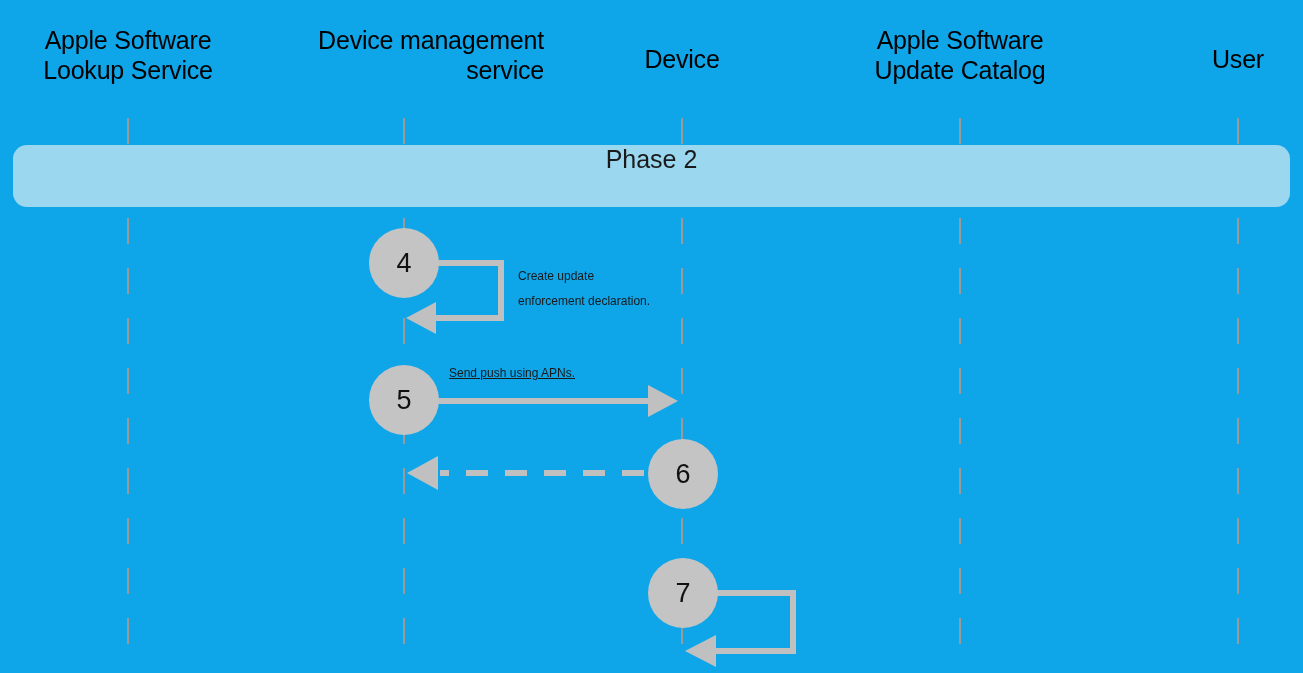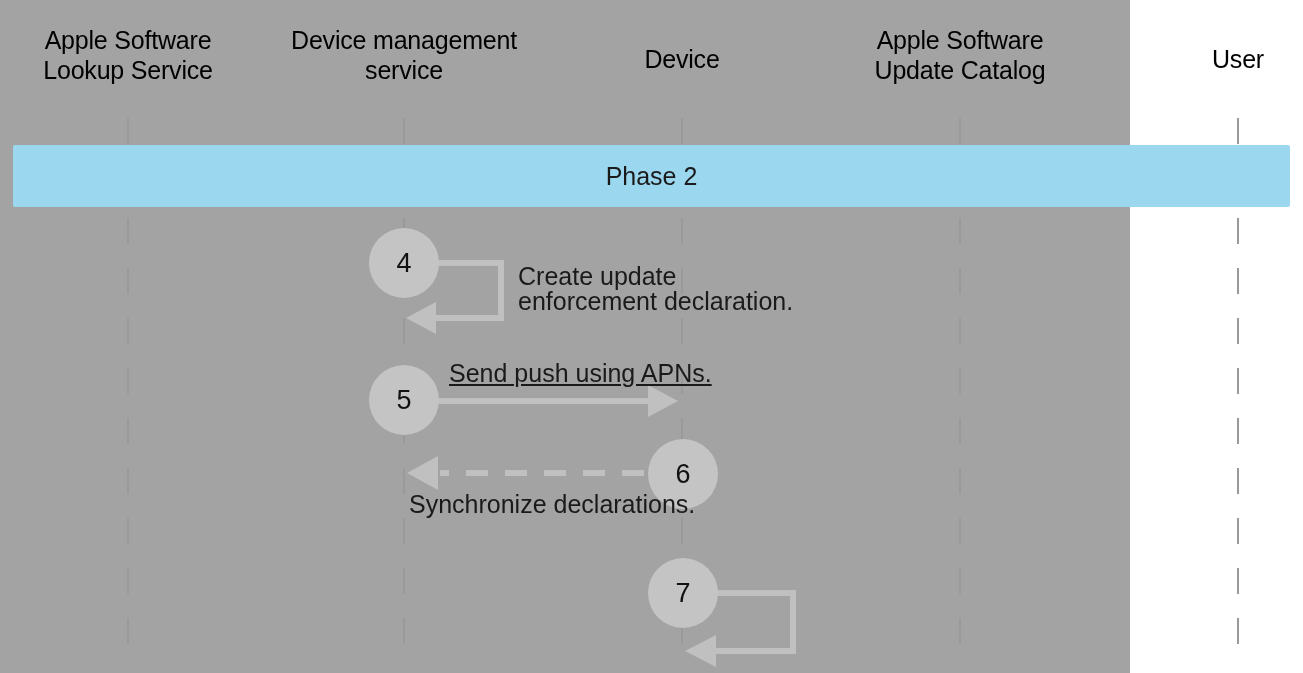--- a/index.html
+++ b/index.html
@@ -8,23 +8,23 @@
     background: #ffffff;
   }
   body {
     font-family: "Liberation Sans", sans-serif;
     width: 1303px;
     height: 673px;
     overflow: hidden;
   }
   #diagram-root {
     position: relative;
-    width: 1130px;
+    width: 1303px;
     height: 673px;
-    background: #a3a3a3;
+    background: #0ea5e9;
   }
   #diagram-svg {
     position: absolute;
     left: 0;
     top: 0;
     width: 1303px;
     height: 673px;
     display: block;
   }
   .lane-title {
@@ -33,23 +33,22 @@
     font-size: 25px;
     line-height: 30px;
     color: #000000;
     font-family: "Liberation Sans", sans-serif;
     white-space: pre-line;
     letter-spacing: -0.2px;
   }
   .phase-band {
     position: absolute;
     background: #9BD8F0;
-    border-radius: 2px;
+    border-radius: 14px;
     display: flex;
-    align-items: center;
     justify-content: center;
   }
   .phase-band-label {
     font-size: 25px;
     color: #1a1a1a;
     font-family: "Liberation Sans", sans-serif;
   }
   .step-badge {
     position: absolute;
     width: 70px;
@@ -58,21 +57,21 @@
     background: #C4C4C4;
     display: flex;
     align-items: center;
     justify-content: center;
     font-size: 27px;
     color: #111111;
     font-family: "Liberation Sans", sans-serif;
   }
   .msg-label {
     position: absolute;
-    font-size: 25px;
+    font-size: 12px;
     line-height: 25px;
     color: #1a1a1a;
     font-family: "Liberation Sans", sans-serif;
     white-space: pre-line;
   }
 </style>
 </head>
 <body>
 
 <div id="diagram-root">
@@ -101,34 +100,33 @@
     </g>
 
     <g>
       <path d="M 683 593 L 793 593 L 793 651 L 712 651" fill="none" stroke="#c0c0c0" stroke-width="6" stroke-linejoin="miter"></path>
       <polygon points="685,651 716,635 716,667" fill="#c0c0c0"></polygon>
     </g>
   </svg>
 
   <div class="lane-title" style="left:8px; top:25px; width:240px;">Apple Software
 Lookup Service</div>
-  <div class="lane-title" style="left:264px; top:25px; width:280px;">Device management
+  <div class="lane-title" style="left:264px; top:25px; width:280px;text-align:right;">Device management
 service</div>
   <div class="lane-title" style="left:592px; top:44px; width:180px;">Device</div>
   <div class="lane-title" style="left:840px; top:25px; width:240px;">Apple Software
 Update Catalog</div>
   <div class="lane-title" style="left:1158px; top:44px; width:160px;">User</div>
 
   <div class="phase-band" style="left:13px; top:145px; width:1277px; height:62px;">
     <span class="phase-band-label">Phase 2</span>
   </div>
 
   <div class="step-badge" style="left:369px; top:228px;">4</div>
   <div class="step-badge" style="left:369px; top:365px;">5</div>
   <div class="step-badge" style="left:648px; top:439px;">6</div>
   <div class="step-badge" style="left:648px; top:558px;">7</div>
 
   <div class="msg-label" style="left:518px; top:264px; width:300px;">Create update
 enforcement declaration.</div>
   <div class="msg-label" style="left:449px; top:361px; width:300px;text-decoration:underline;">Send push using APNs.</div>
-  <div class="msg-label" style="left:409px; top:492px; width:300px;">Synchronize declarations.</div>
 
 </div>
 
 </body></html>

